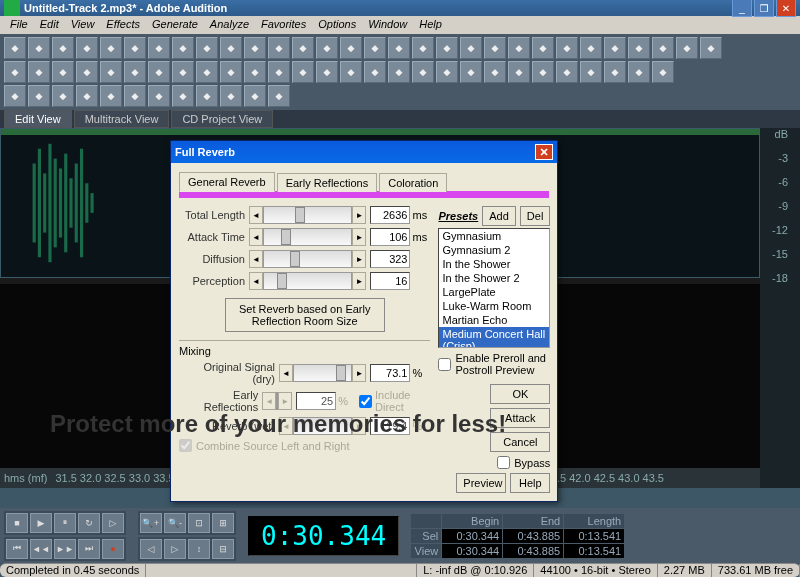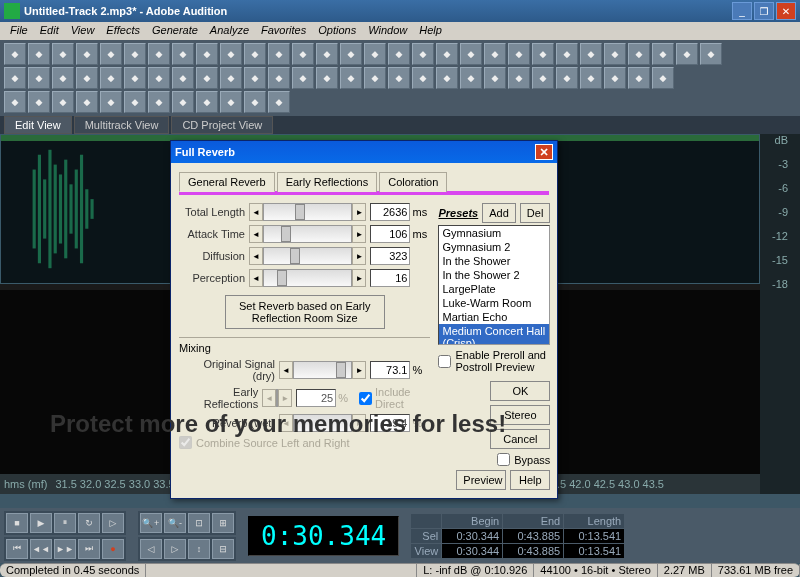--- a/index.html
+++ b/index.html
@@ -1,17 +1,17 @@
 <!DOCTYPE html>
 <html><head>
 <meta charset="utf-8">
 <style>
 * { box-sizing: border-box; margin: 0; padding: 0; font-family: Tahoma, sans-serif; font-size: 11px; }
 body { background: #3d5766; width: 800px; height: 577px; overflow: hidden; position: relative; }
-.titlebar { background: linear-gradient(#3a6ea5, #2d5a8a); height: 22px; display: flex; align-items: center; padding: 0 4px; color: white; }
+.titlebar { background: linear-gradient(#3a6ea5, #2d5a8a); height: 16px; display: flex; align-items: center; padding: 0 4px; color: white; }
 .titlebar .icon { width: 16px; height: 16px; background: #2a4; margin-right: 4px; }
 .titlebar .title { flex: 1; font-weight: bold; }
 .winbtns { display: flex; gap: 2px; }
 .winbtn { width: 20px; height: 18px; background: #4a7ab8; border: 1px solid #6a9ad8; display: flex; align-items: center; justify-content: center; color: white; font-size: 10px; }
 .winbtn.close { background: #d04020; }
 .menubar { background: #d4d0c8; height: 18px; display: flex; padding: 0 4px; }
 .menuitem { padding: 2px 6px; cursor: default; font-style: italic; }
 .toolbars { background: #495866; padding: 2px; }
 .toolrow { display: flex; gap: 2px; padding: 1px 2px; flex-wrap: wrap; }
 .toolbtn { width: 22px; height: 22px; background: #7a8a98; border: 1px solid #9aaab8; border-bottom-color: #5a6a78; border-right-color: #5a6a78; display: inline-flex; align-items: center; justify-content: center; color: #eee; font-size: 9px; }
@@ -22,21 +22,21 @@
 .waveform { position: absolute; top: 0; left: 0; right: 40px; height: 150px; background: #0a1418; border: 1px solid #3a5a6a; }
 .wave-green { position: absolute; top: 0; left: 0; right: 0; height: 6px; background: #2a6a3a; }
 .ruler-r { position: absolute; right: 0; top: 0; width: 40px; height: 360px; background: #1a2428; color: #8aa; font-size: 9px; }
 .ruler-r div { text-align: right; padding-right: 12px; height: 24px; }
 .timeline { position: absolute; bottom: 0; left: 0; right: 40px; height: 20px; background: #2a3438; color: #8aa; font-size: 9px; display: flex; align-items: center; padding-left: 4px; }
 .dialog { position: absolute; top: 140px; left: 170px; width: 388px; background: #ece9d8; border: 1px solid #0a246a; box-shadow: 2px 2px 6px rgba(0,0,0,0.5); }
 .dlg-title { background: linear-gradient(#0a5adc, #086ae8); height: 22px; display: flex; align-items: center; color: white; padding: 0 4px; font-weight: bold; }
 .dlg-title .t { flex: 1; }
 .dlg-close { width: 18px; height: 16px; background: #d04020; border: 1px solid #fff; display: flex; align-items: center; justify-content: center; }
 .dlg-body { padding: 8px; }
-.dlg-tabs { display: flex; border-bottom: 4px solid #d946ef; }
+.dlg-tabs { display: flex; border-bottom: 7px solid #d946ef; align-items: center; }
 .dlg-tab { padding: 3px 8px; background: #ece9d8; border: 1px solid #aca899; border-bottom: none; margin-right: 2px; position: relative; top: 1px; }
 .dlg-tab.active { background: #ece9d8; border-bottom: 1px solid #ece9d8; }
 .dlg-content { display: flex; gap: 8px; padding-top: 8px; }
 .dlg-left { flex: 1; }
 .param-row { display: flex; align-items: center; margin-bottom: 4px; }
 .param-row label { width: 70px; text-align: right; padding-right: 4px; color: #333; }
 .slider-wrap { flex: 1; display: flex; align-items: center; }
 .slider-btn { width: 14px; height: 18px; background: #ece9d8; border: 1px solid #aca899; display: flex; align-items: center; justify-content: center; font-size: 8px; }
 .slider-track { flex: 1; height: 18px; background: linear-gradient(#ddd, #f8f8f8); border: 1px solid #999; position: relative; }
 .slider-thumb { position: absolute; width: 10px; height: 16px; background: #ccc; border: 1px solid #888; }
@@ -340,21 +340,21 @@
             <div>Luke-Warm Room</div>
             <div>Martian Echo</div>
             <div class="sel">Medium Concert Hall (Crisp)</div>
           </div>
         <div class="checkbox-row">
           <input type="checkbox" style="">
           <span>Enable Preroll and Postroll Preview</span>
         </div>
         <div class="btn-col" style="align-items:flex-end">
           <button class="xpbtn">OK</button>
-          <button class="xpbtn">Stereo</button>
+          <button class="xpbtn">Attack</button>
           <button class="xpbtn">Cancel</button>
           <div style="display:flex;gap:4px;align-items:center">
             <input type="checkbox" style="">
             <span>Bypass</span>
           </div>
           <div style="display:flex;gap:4px">
             <button class="xpbtn" style="width:50px">Preview</button>
             <button class="xpbtn" style="width:40px">Help</button>
           </div>
         </div>

